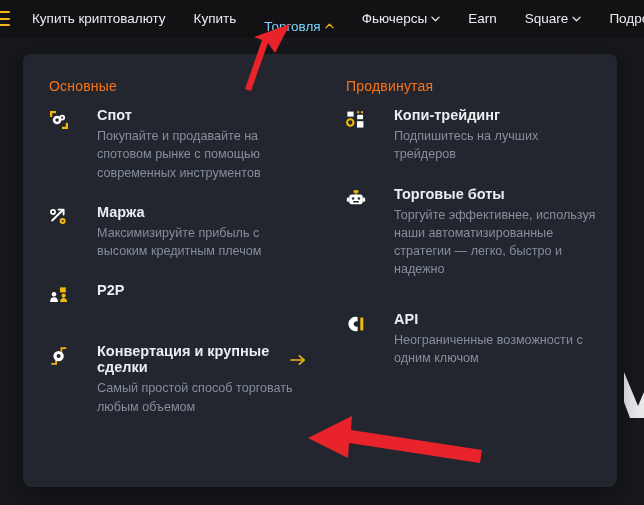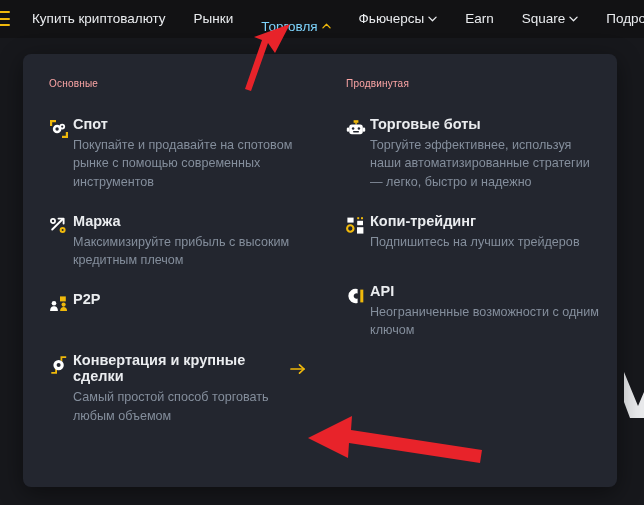--- a/index.html
+++ b/index.html
@@ -41,24 +41,24 @@
   .panel {
     position:absolute; left:23px; top:54px; width:594px; height:433px;
     background:#23262f;
     border-radius:8px;
     box-shadow:0 6px 24px rgba(0,0,0,.45);
     overflow:hidden;
   }
   .cols { display:flex; padding:24px 0 0 0; }
   .col { width:297px; padding-left:26px; padding-right:14px; }
   .col-title {
-    font-size:10px; color:#fca5a5; letter-spacing:.2px;
-    margin-bottom:27px;
-  }
-  .entry { display:flex; gap:4px; margin-bottom:22px; }
+    font-size:14px; color:#f97316; letter-spacing:.2px;
+    margin-bottom:13px;
+  }
+  .entry { display:flex; gap:28px; margin-bottom:22px; }
   .entry .ic { width:20px; height:20px; flex:0 0 20px; margin-top:3px; }
   .entry .ic svg { display:block; }
   .entry .txt { flex:1 1 auto; }
   .entry .h {
     font-size:14.5px; color:#eaecef; font-weight:bold;
     margin-bottom:4px; display:flex; align-items:center; gap:9px;
   }
   .entry .d {
     font-size:12.6px; color:#848e9c; line-height:1.45; max-width:236px;
   }
@@ -89,21 +89,21 @@
       <span></span>
     </div>
 
     <div class="navlist">
 
       <div class="navitem">
         <span>Купить криптовалюту</span>
       </div>
 
       <div class="navitem">
-        <span>Рынки</span>
+        <span>Купить</span>
       </div>
 
       <div class="navitem active">
         <span>Торговля</span>
         <span class="chev">
           <svg width="9" height="9" viewBox="0 0 10 10">
               <path d="M1 6.5 L5 2.5 L9 6.5" stroke="#f0b90b" stroke-width="1.4" fill="none" stroke-linecap="round" stroke-linejoin="round"></path>
             </svg>
         </span>
       </div>
@@ -217,20 +217,39 @@
               </span>
             </div>
             <div class="d">Самый простой способ торговать любым объемом</div>
           </div>
         </div>
 
       </div>
 
       <div class="col">
         <div class="col-title">Продвинутая</div>
+
+        <div class="entry">
+          <span class="ic">
+            <svg width="20" height="20" viewBox="0 0 20 20">
+              <rect x="1.4" y="1.6" width="6.2" height="5.0" fill="#ffffff"></rect>
+              <rect x="11.2" y="1.2" width="2.0" height="2.0" fill="#f0b90b"></rect>
+              <rect x="15.0" y="1.2" width="2.0" height="2.0" fill="#f0b90b"></rect>
+              <rect x="11.2" y="4.8" width="5.8" height="4.4" fill="#ffffff"></rect>
+              <circle cx="4.3" cy="12.5" r="3.2" fill="none" stroke="#f0b90b" stroke-width="2.1"></circle>
+              <rect x="11.0" y="11.2" width="6.4" height="6.4" fill="#ffffff"></rect>
+            </svg>
+          </span>
+          <div class="txt">
+            <div class="h">
+              <span>Копи-трейдинг</span>
+            </div>
+            <div class="d">Подпишитесь на лучших трейдеров</div>
+          </div>
+        </div>
 
         <div class="entry">
           <span class="ic">
             <svg width="20" height="20" viewBox="0 0 20 20">
               <rect x="7.6" y="1.2" width="4.8" height="2.6" fill="#f0b90b"></rect>
               <rect x="9.3" y="3.6" width="1.5" height="2.0" fill="#f0b90b"></rect>
               <rect x="3.2" y="5.6" width="13.6" height="9.6" rx="2.6" fill="#ffffff"></rect>
               <rect x="0.8" y="8.4" width="2.6" height="4.4" rx="1.3" fill="#ffffff"></rect>
               <rect x="16.6" y="8.4" width="2.6" height="4.4" rx="1.3" fill="#ffffff"></rect>
               <circle cx="7.1" cy="9.5" r="1.25" fill="#23262f"></circle>
@@ -239,39 +258,20 @@
             </svg>
           </span>
           <div class="txt">
             <div class="h">
               <span>Торговые боты</span>
             </div>
             <div class="d">Торгуйте эффективнее, используя наши автоматизированные стратегии — легко, быстро и надежно</div>
           </div>
         </div>
 
-        <div class="entry">
-          <span class="ic">
-            <svg width="20" height="20" viewBox="0 0 20 20">
-              <rect x="1.4" y="1.6" width="6.2" height="5.0" fill="#ffffff"></rect>
-              <rect x="11.2" y="1.2" width="2.0" height="2.0" fill="#f0b90b"></rect>
-              <rect x="15.0" y="1.2" width="2.0" height="2.0" fill="#f0b90b"></rect>
-              <rect x="11.2" y="4.8" width="5.8" height="4.4" fill="#ffffff"></rect>
-              <circle cx="4.3" cy="12.5" r="3.2" fill="none" stroke="#f0b90b" stroke-width="2.1"></circle>
-              <rect x="11.0" y="11.2" width="6.4" height="6.4" fill="#ffffff"></rect>
-            </svg>
-          </span>
-          <div class="txt">
-            <div class="h">
-              <span>Копи-трейдинг</span>
-            </div>
-            <div class="d">Подпишитесь на лучших трейдеров</div>
-          </div>
-        </div>
-
         <div class="entry" style="margin-top:32px;">
           <span class="ic">
             <svg width="20" height="20" viewBox="0 0 20 20">
               <path d="M11.6 3.1 A7.2 7.2 0 1 0 11.6 16.9 L11.6 12.4 A2.7 2.7 0 1 1 11.6 7.6 Z" fill="#ffffff"></path>
               <rect x="14.3" y="3.6" width="3.0" height="12.8" fill="#f0b90b"></rect>
             </svg>
           </span>
           <div class="txt">
             <div class="h">
               <span>API</span>

